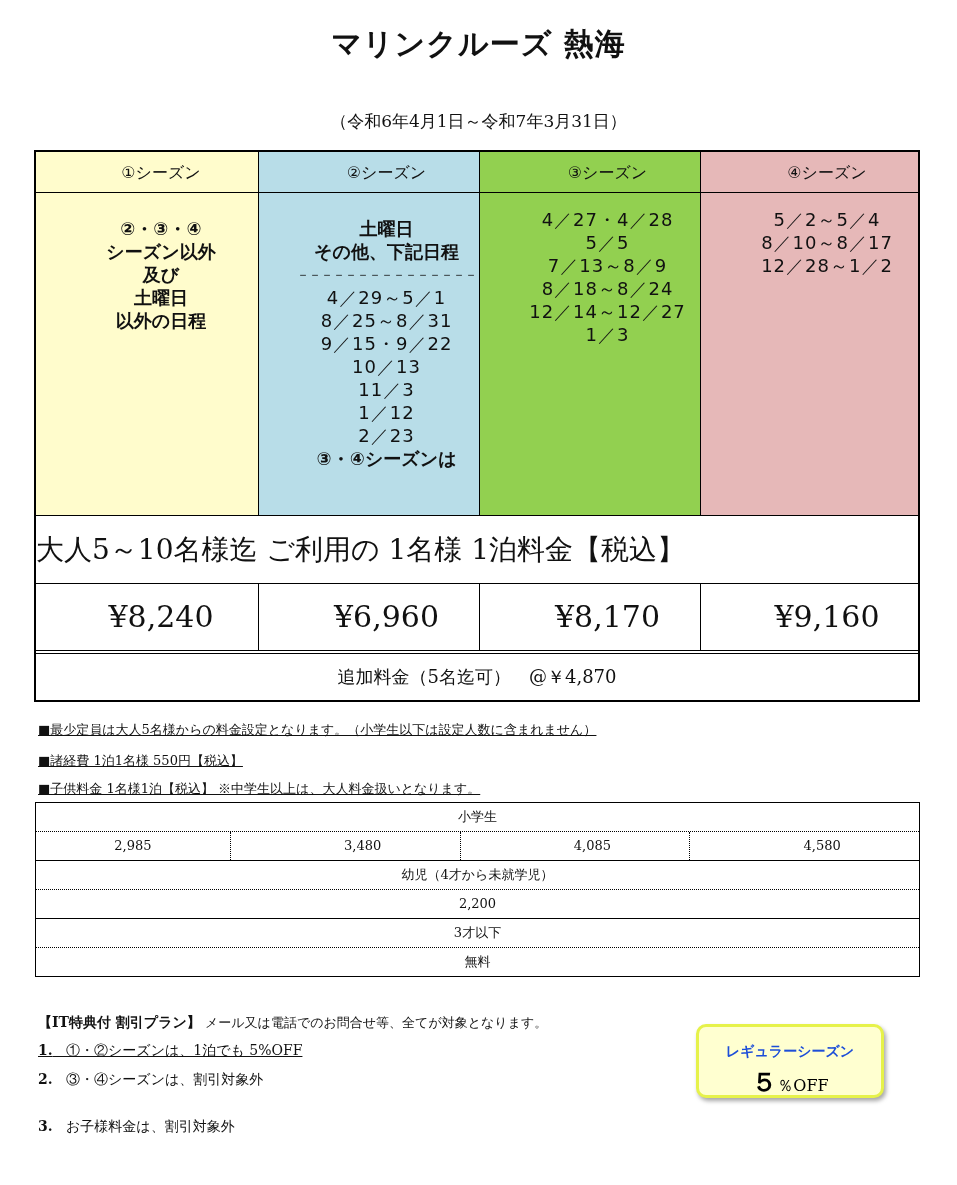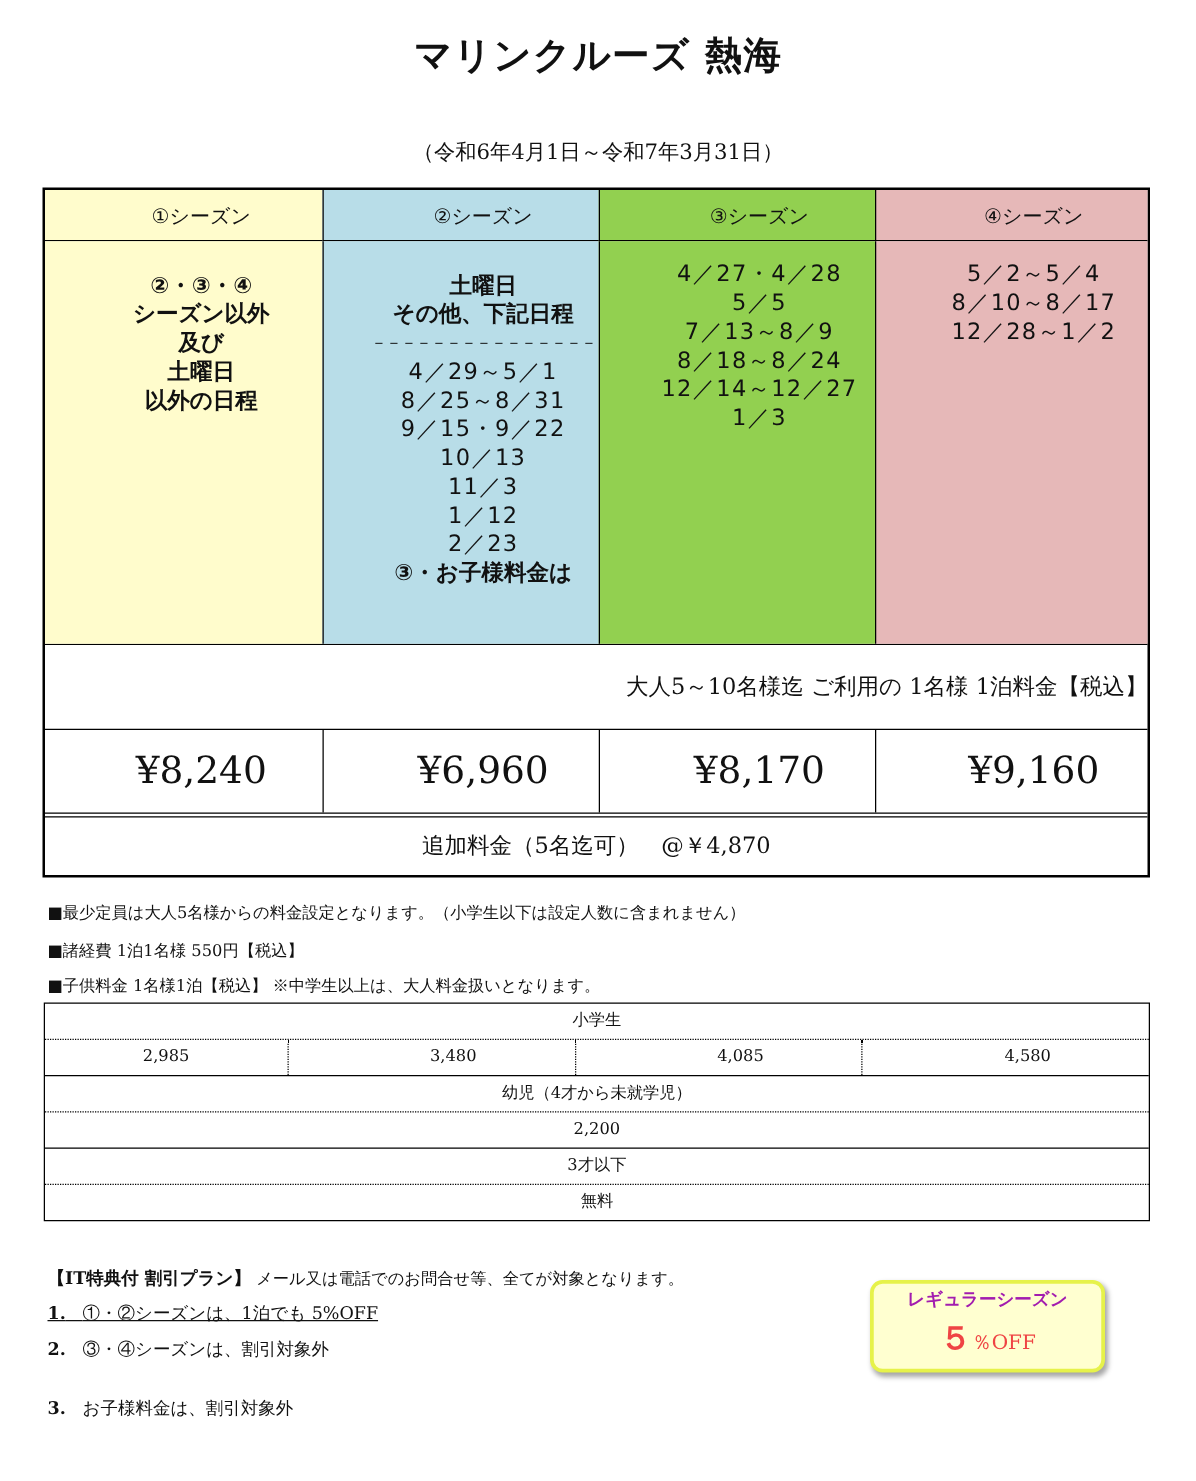--- a/index.html
+++ b/index.html
@@ -20,42 +20,42 @@
   .c1 { width: 222px; padding-left: 28px; } .c2 { width: 221px; } .c3 { width: 221px; } .c4 { flex: 1; }
   .s1 { background: #fffccc; } .s2 { background: #b8dde8; }
   .s3 { background: #92d050; } .s4 { background: #e6b8b8; }
   .body .cell { height: 322px; padding-top: 24px;
                 font-family: "DejaVu Sans", "Liberation Sans", sans-serif;
                 font-size: 18px; line-height: 23px; }
   .body .c1, .body .c2 .hd { font-weight: bold; }
   .body .cell div { white-space: nowrap; }
   .body .c3, .body .c4 { padding-top: 15px; letter-spacing: 1px; }
   .body .c2 .dates { letter-spacing: 1px; }
-  .caption { height: 67px; line-height: 67px; text-align: right; font-size: 18px;
+  .caption { height: 67px; line-height: 67px; text-align: left; font-size: 28px;
              border-top: 1.5px solid #000; border-bottom: 1.5px solid #000; }
   .prices .cell { height: 66px; line-height: 66px; font-size: 30px; }
   .extra { height: 46px; line-height: 46px; text-align: center; font-size: 18px;
            border-top: 4px double #000; }
-  .note { position: absolute; left: 38px; font-size: 13px; }
+  .note { position: absolute; left: 38px; font-size: 13px; text-decoration: underline; }
   .child-table { position: absolute; left: 35px; top: 802px; width: 885px;
                  border: 1.5px solid #000; box-sizing: border-box; font-size: 13px; }
   .child-table .r { height: 28px; line-height: 28px; text-align: center; }
   .dot-b { border-bottom: 1.5px dotted #000; }
   .solid-b { border-bottom: 1.5px solid #000; }
   .child-table .row .cell { flex: 1; height: 28px; line-height: 28px; }
   .child-table .row .cell + .cell { border-left: 1.5px dotted #000; }
   .plan { position: absolute; left: 38px; font-size: 14px; }
   .plan-head { top: 1014px; font-size: 13px; }
   .plan-head b { font-size: 14px; }
   .badge { position: absolute; left: 696px; top: 1024px; width: 188px; height: 74px;
            background: #ffffd0; border: 3px solid #e6f24a; border-radius: 10px;
            box-shadow: 2px 3px 4px rgba(0,0,0,0.35); box-sizing: border-box; text-align: center; }
-  .badge .bt { color: #a21caf; font-weight: bold; font-size: 14px; margin-top: 4px;
+  .badge .bt { color: #1d4ed8; font-weight: bold; font-size: 14px; margin-top: 16px;
                font-family: "DejaVu Sans", "Liberation Sans", sans-serif; }
-  .badge .bv { color: #ef4444; margin-top: 4px; }
+  .badge .bv { color: #000000; margin-top: 4px; }
   .badge .bv .num { font-size: 26px; font-weight: bold; font-family: "DejaVu Sans", sans-serif; }
   .badge .bv .off { font-size: 16px; }
 </style>
 </head>
 <body>
 
 <div class="title">マリンクルーズ 熱海</div>
 <div class="period">（令和6年4月1日～令和7年3月31日）</div>
 
 <div class="season-table">
@@ -77,21 +77,21 @@
       <div class="hd">土曜日</div>
       <div class="hd">その他、下記日程</div>
       <div style="font-size:13px;letter-spacing:-1px;">－－－－－－－－－－－－－－－</div>
       <div class="dates">4／29～5／1</div>
       <div class="dates">8／25～8／31</div>
       <div class="dates">9／15・9／22</div>
       <div class="dates">10／13</div>
       <div class="dates">11／3</div>
       <div class="dates">1／12</div>
       <div class="dates">2／23</div>
-      <div class="hd">③・お子様料金は</div>
+      <div class="hd">③・④シーズンは</div>
     </div>
     <div class="cell c3 s3">
       <div>4／27・4／28</div>
       <div>5／5</div>
       <div>7／13～8／9</div>
       <div>8／18～8／24</div>
       <div>12／14～12／27</div>
       <div>1／3</div>
     </div>
     <div class="cell c4 s4">

